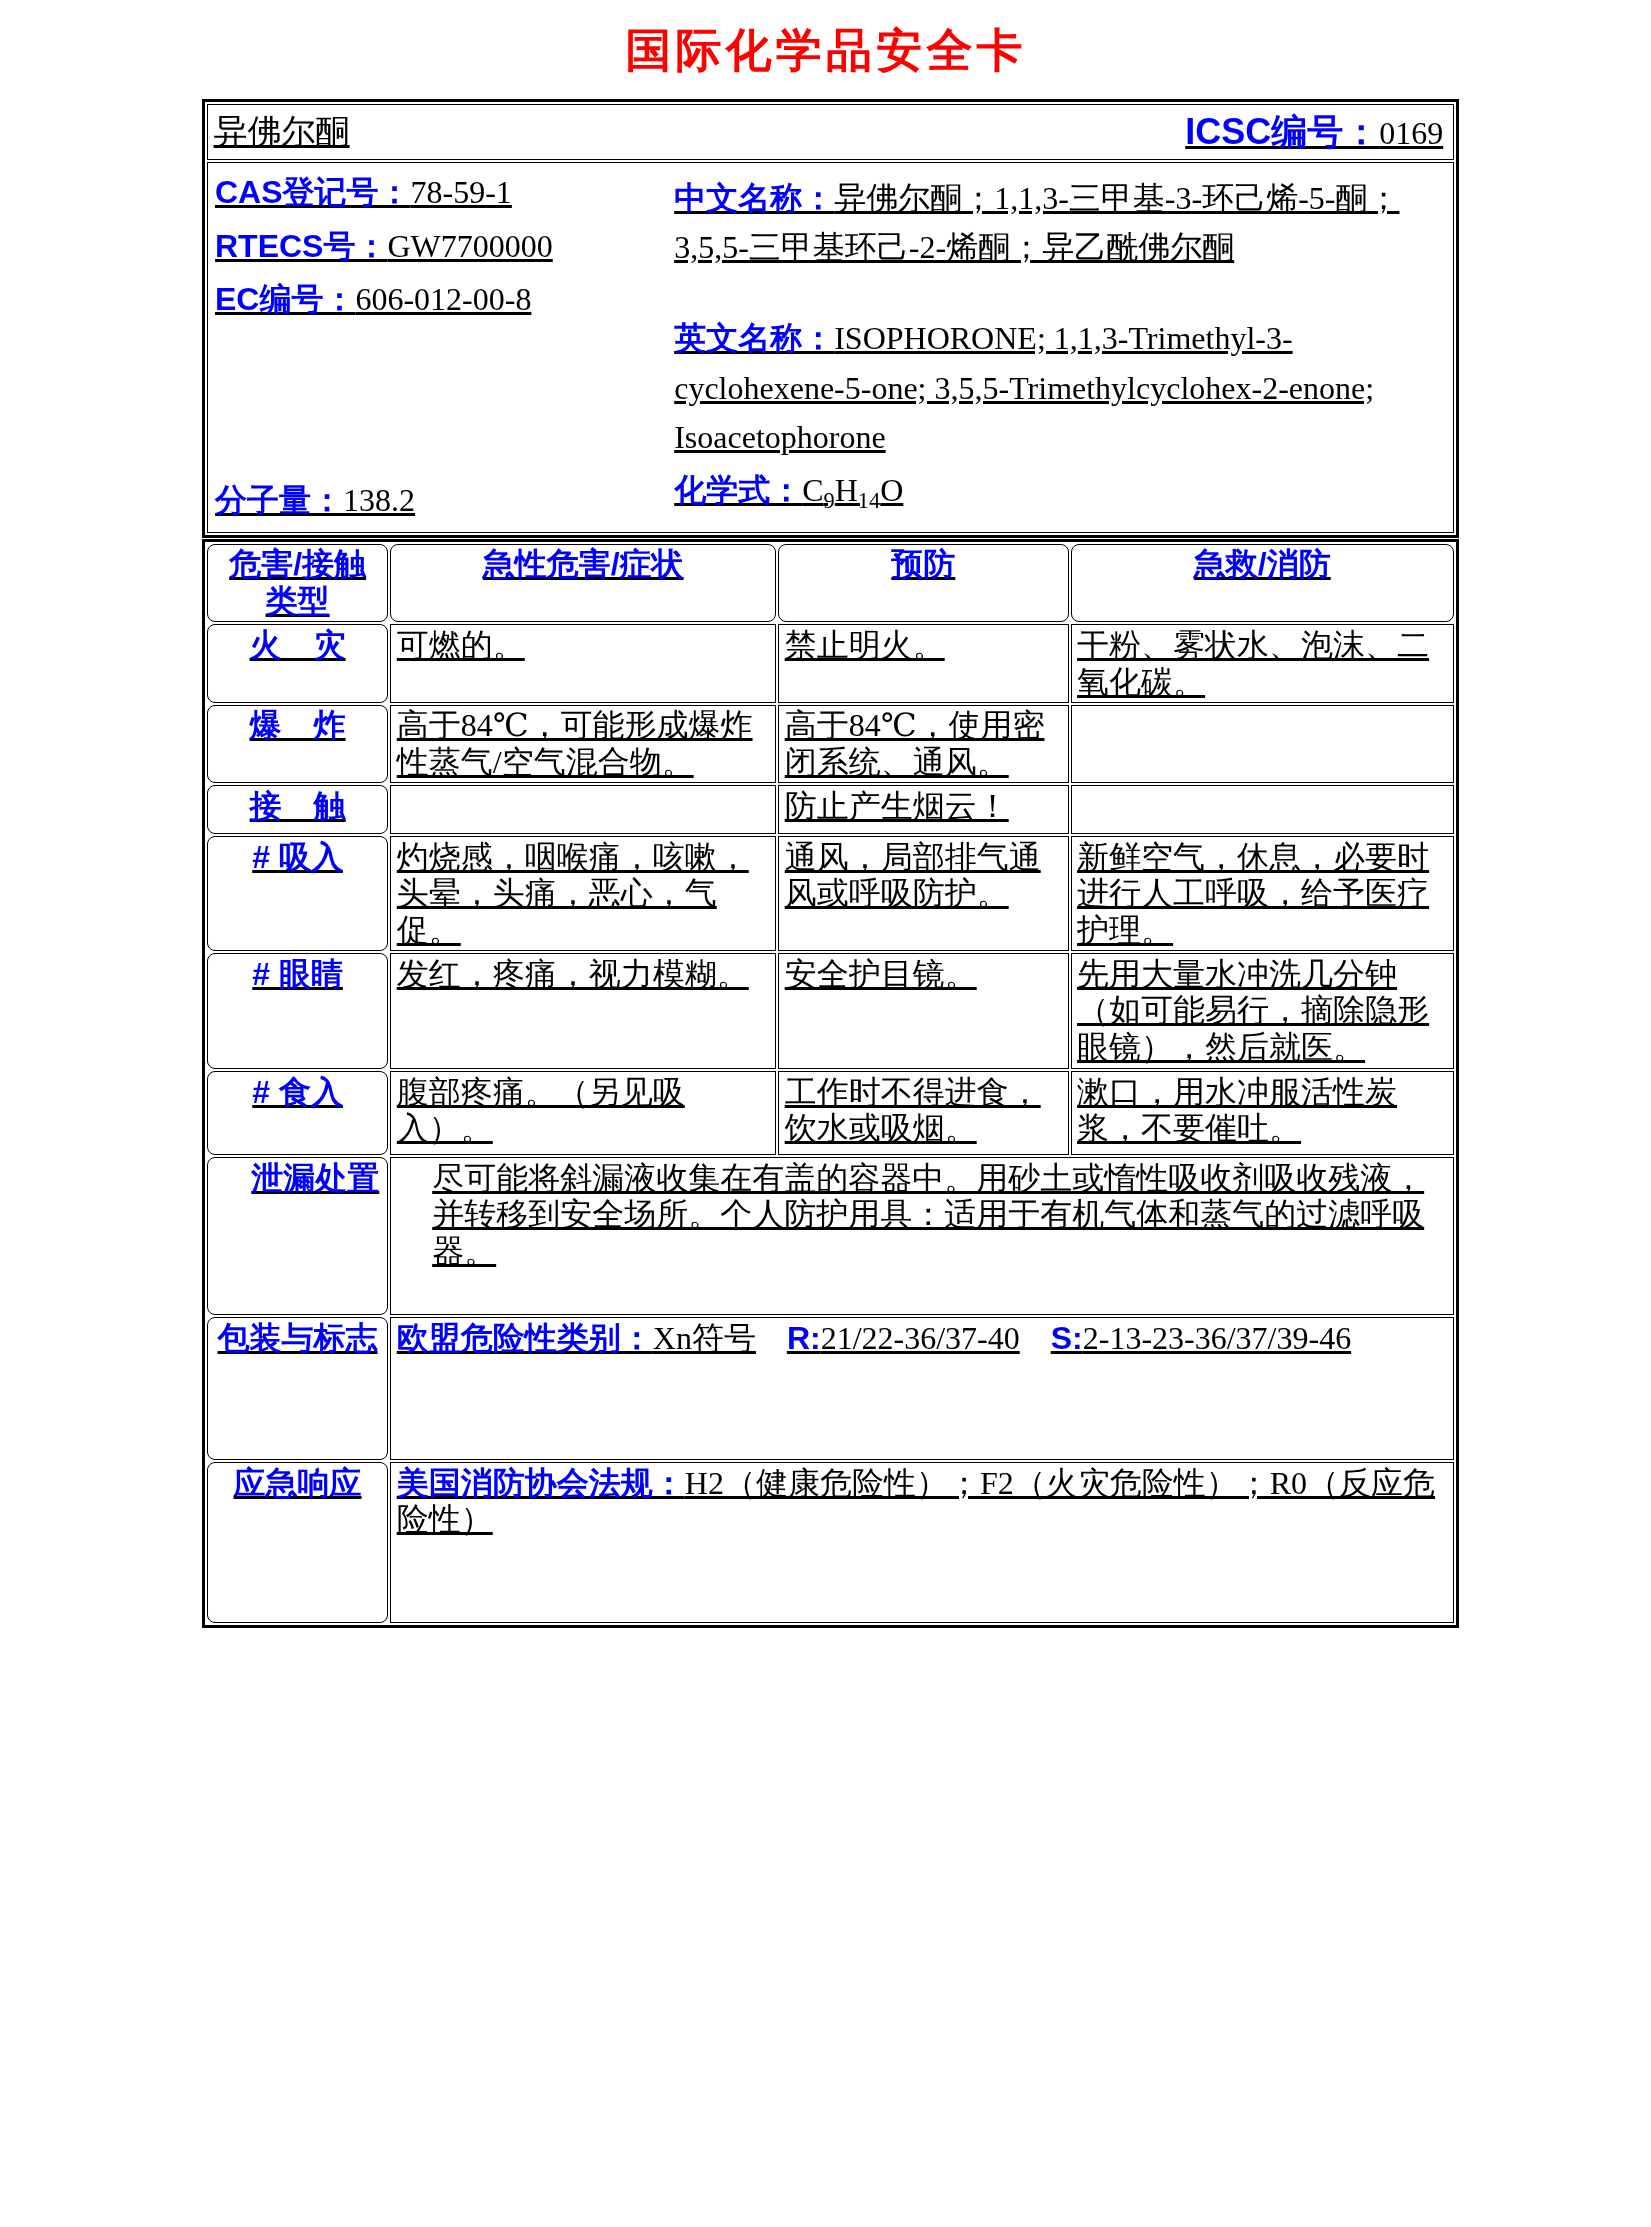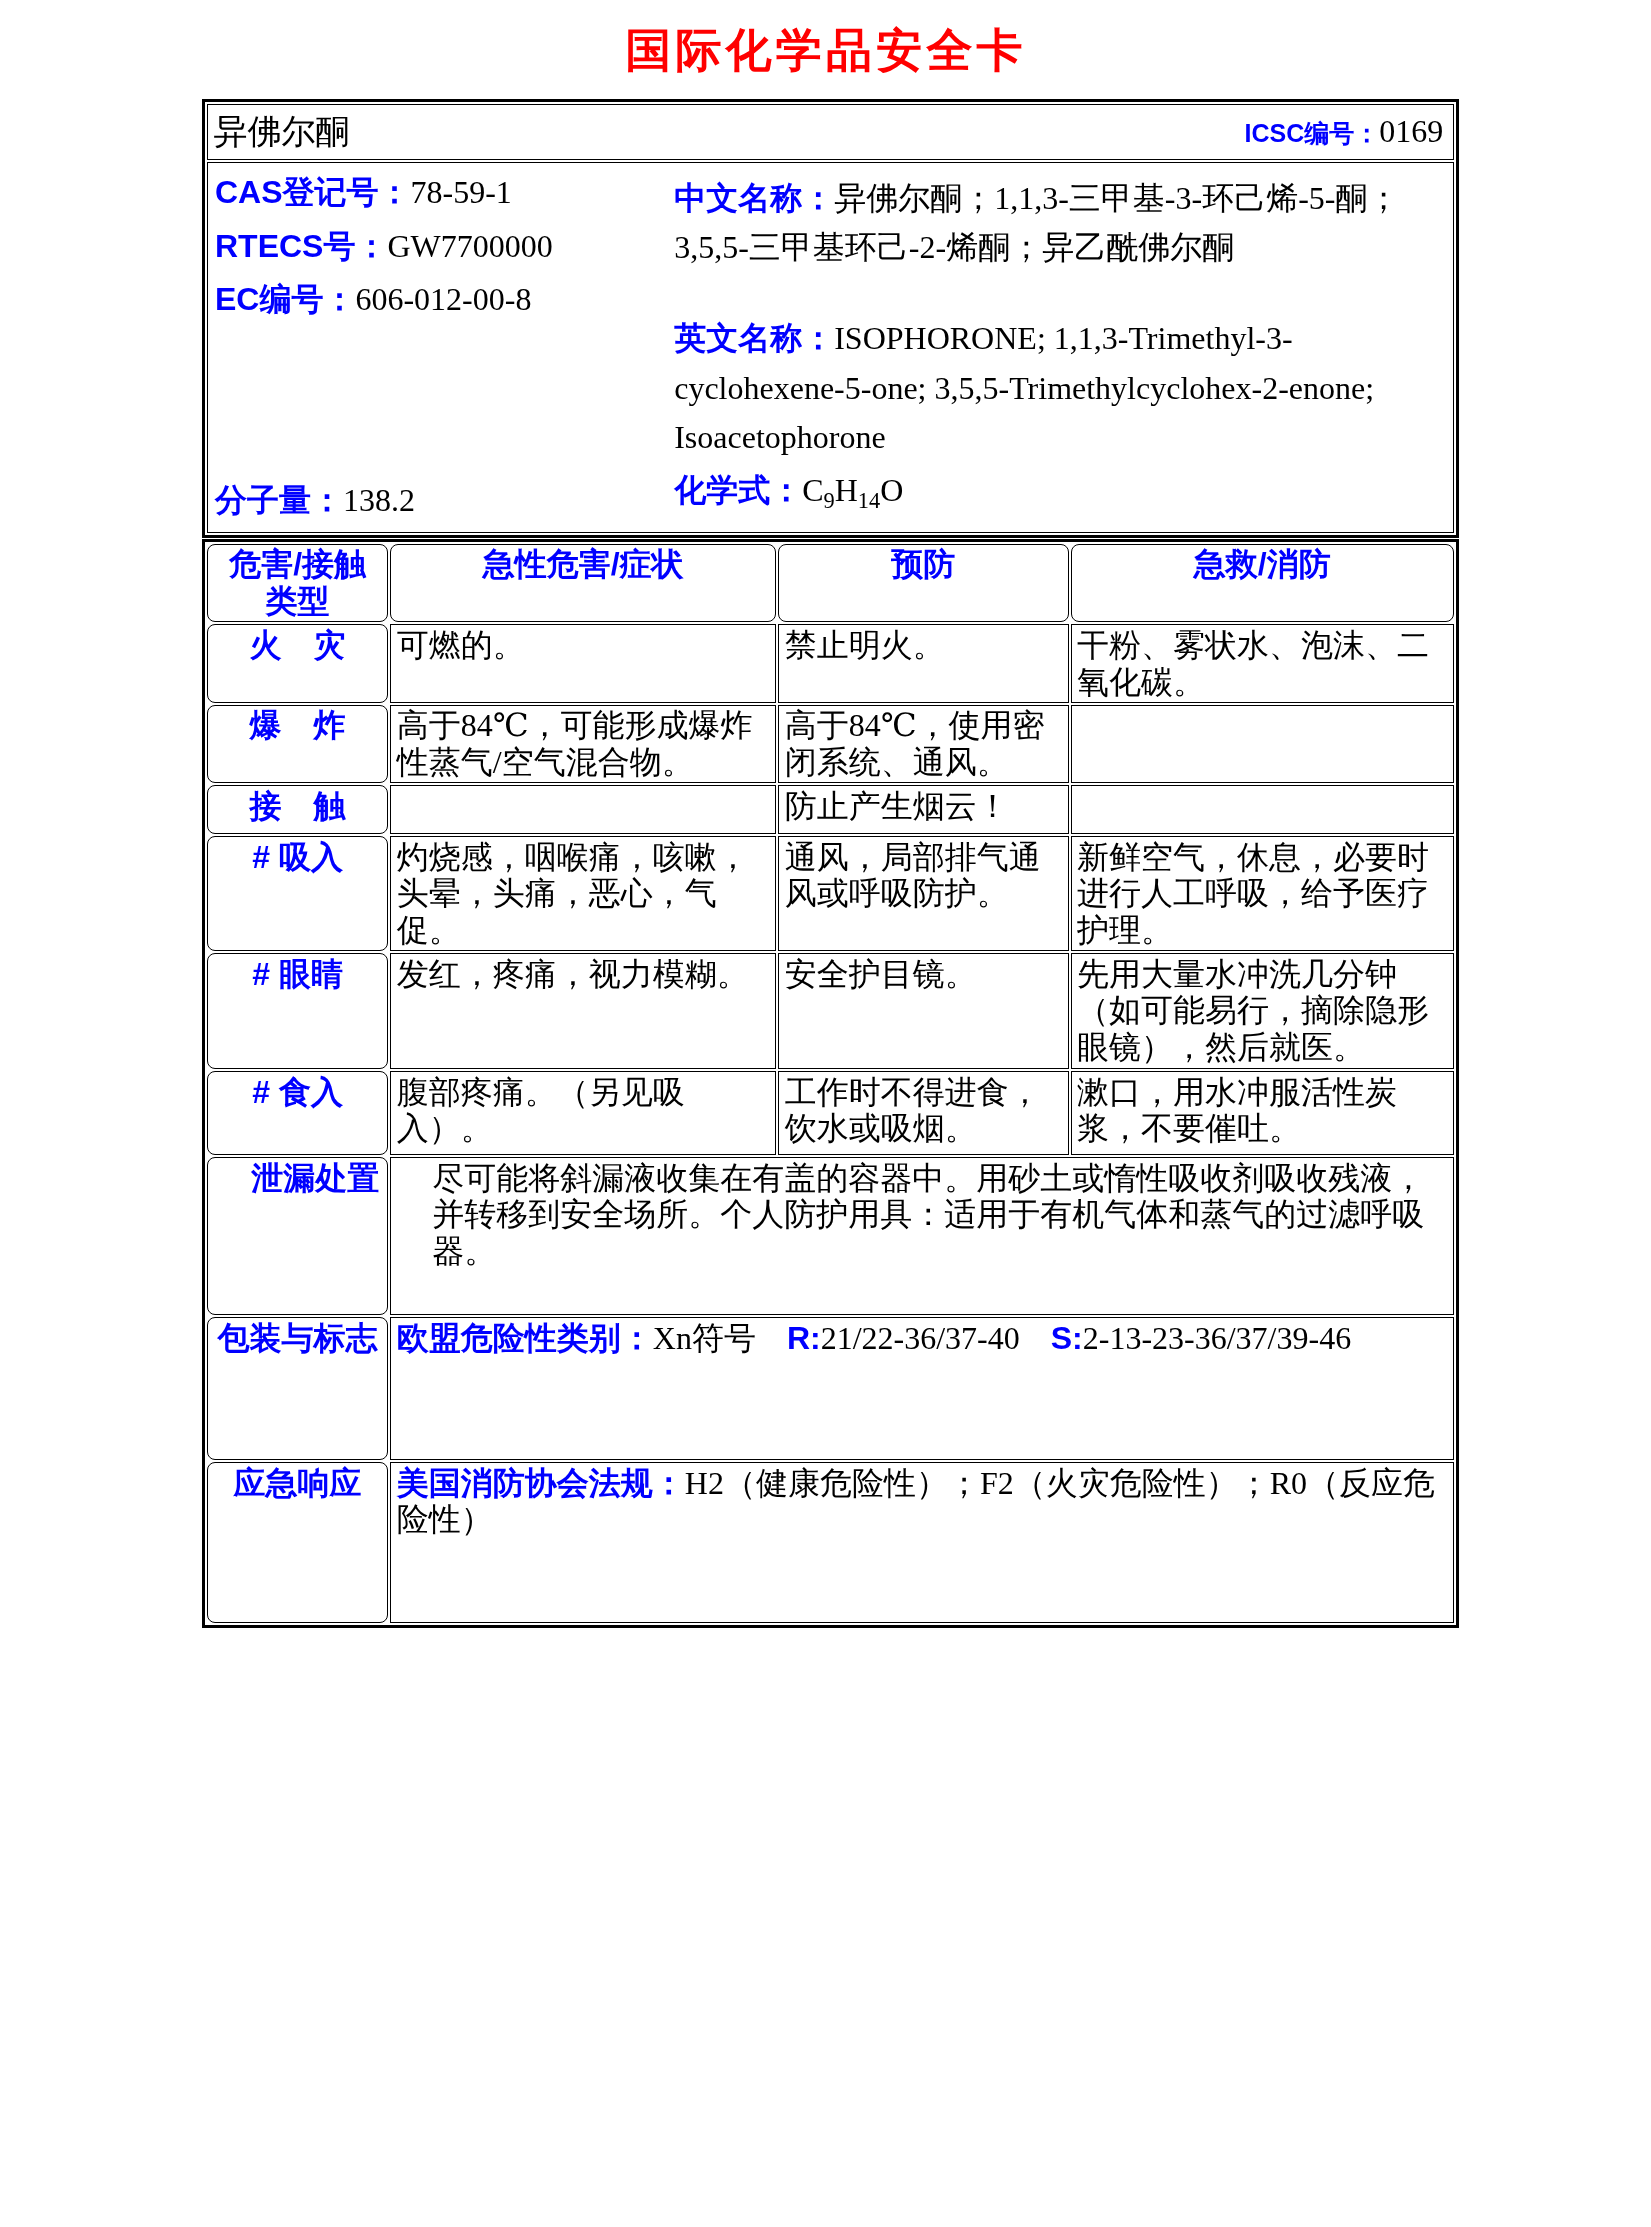--- a/index.html
+++ b/index.html
@@ -23,40 +23,41 @@
   .card {
     width: 1257px;
     margin: 17px auto 0 202px;
   }
   table.tbl {
     width: 100%;
     border: 3.5px solid #000000;
     border-collapse: separate;
     border-spacing: 2.1px;
     background: #ffffff;
+    text-decoration: underline;
   }
   table.tbl + table.tbl { margin-top: 1.4px; }
   table.tbl td {
     border: 1.4px solid #000000;
     vertical-align: top;
     font-size: 32px;
     line-height: 1.15;
     padding: 1.4px 5.6px;
   }
   .blue-label {
     font-family: "Liberation Sans", "DejaVu Sans", sans-serif;
     font-weight: bold;
     color: #0000ff;
   }
   
   .name-cell { height: 56px; vertical-align: middle !important; }
   .name-row { display: flex; justify-content: space-between; align-items: center; }
   .substance-name { font-size: 34px; }
   .icsc-group { white-space: nowrap; padding-right: 4.2px; }
-  .icsc-group .blue-label { font-size: 25px; }
+  .icsc-group .blue-label { font-size: 36px; }
   .info-cell { height: 371px; }
   .info-flex { display: flex; height: 100%; }
   .ids-col {
     flex: 0 0 448px;
     display: flex; flex-direction: column;
     padding: 9.8px 0 8.4px 1.4px;
   }
   .id-line { margin-bottom: 17px; white-space: nowrap; }
   .mol-line { margin-top: auto; margin-bottom: 2.8px; }
   .names-col {

